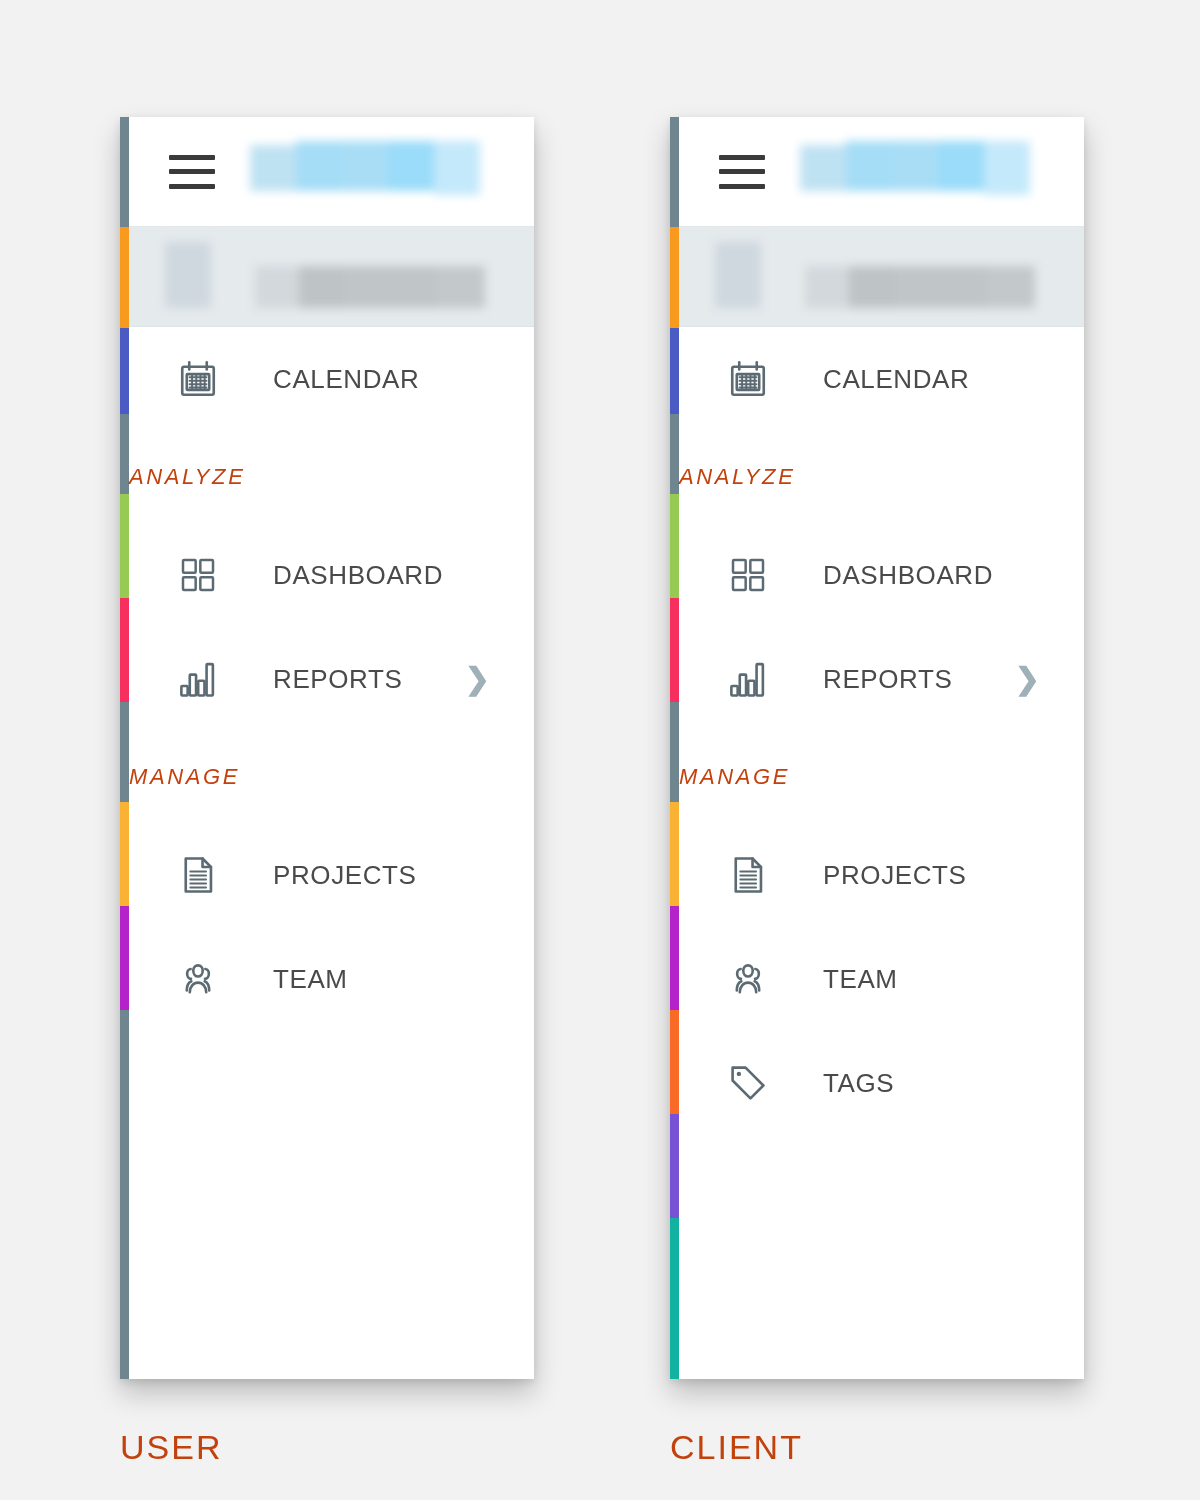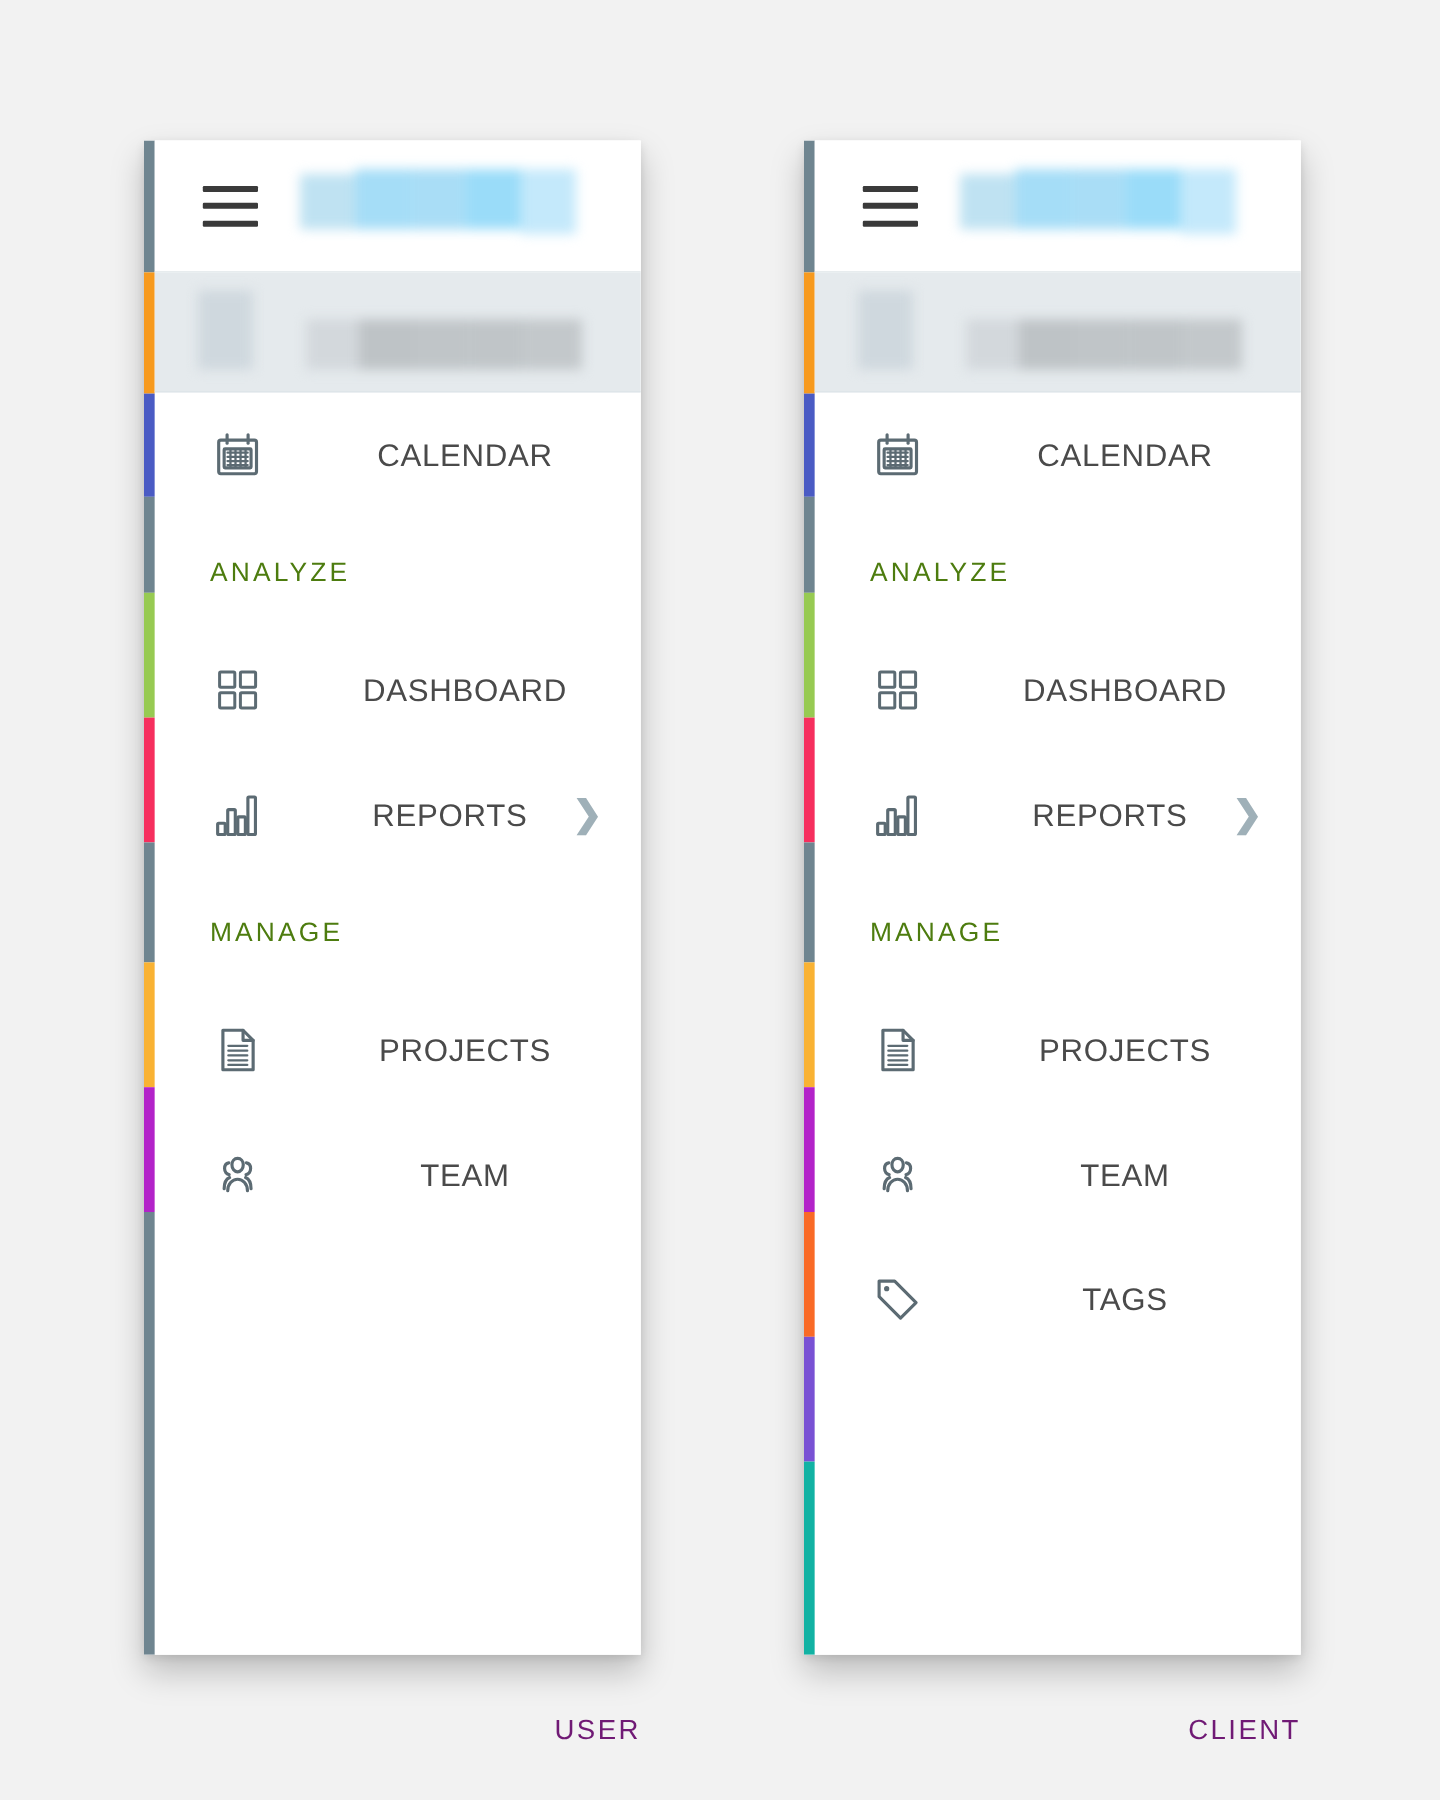--- a/index.html
+++ b/index.html
@@ -107,22 +107,21 @@
   
   .navlist {
     flex: 1 1 auto;
     padding-top: 0;
   }
   .navitem {
     height: 104px;
     display: flex;
     align-items: center;
     padding-left: 46px;
-    padding-right: 32px;
-    text-align: center;
+    padding-right: 44px;
   }
   .navicon {
     width: 46px;
     flex: 0 0 46px;
     display: flex;
     align-items: center;
     justify-content: center;
     color: #5c6b73;
   }
   .navlabel {
@@ -138,34 +137,34 @@
     color: #9fb0b8;
     font-size: 30px;
     line-height: 1;
     font-weight: 600;
     flex: 0 0 auto;
   }
   .section-label {
     height: 92px;
     display: flex;
     align-items: center;
-    padding-left: 46px;
     font-size: 22px;
     letter-spacing: 2.6px;
-    color: #4d7c0f;
+    color: #c2410c;
     font-family: "Liberation Sans", sans-serif;
+    font-style: italic;
   }
 
   
   .caption {
     position: absolute;
-    text-align: right;
-    font-size: 23px;
+    text-align: left;
+    font-size: 34px;
     letter-spacing: 2px;
-    color: #701a75;
+    color: #c2410c;
     font-family: "Liberation Sans", sans-serif;
   }
   .caption-user  { left: 120px; top: 1428px; width: 414px; }
   .caption-admin { left: 670px; top: 1428px; width: 414px; }
 </style>
 </head>
 <body>
 
 <div class="stage">
 

